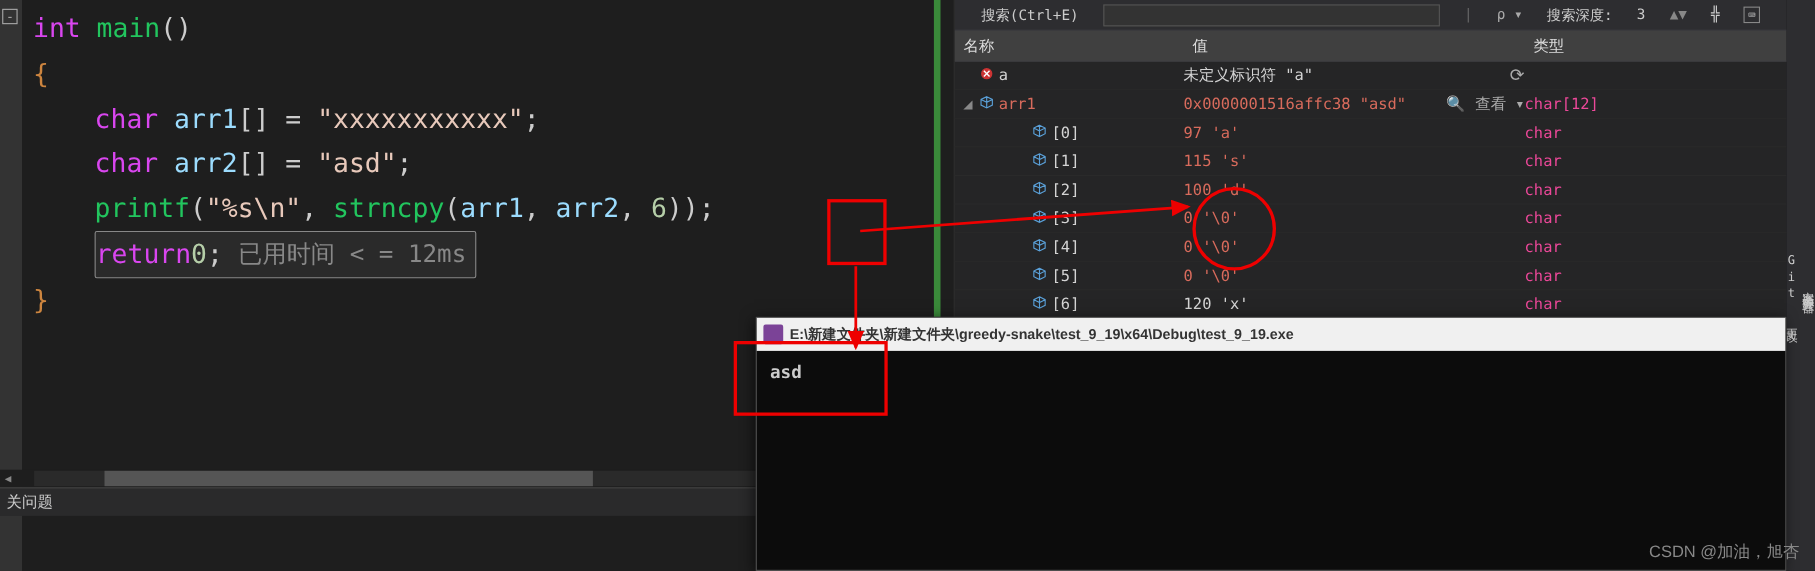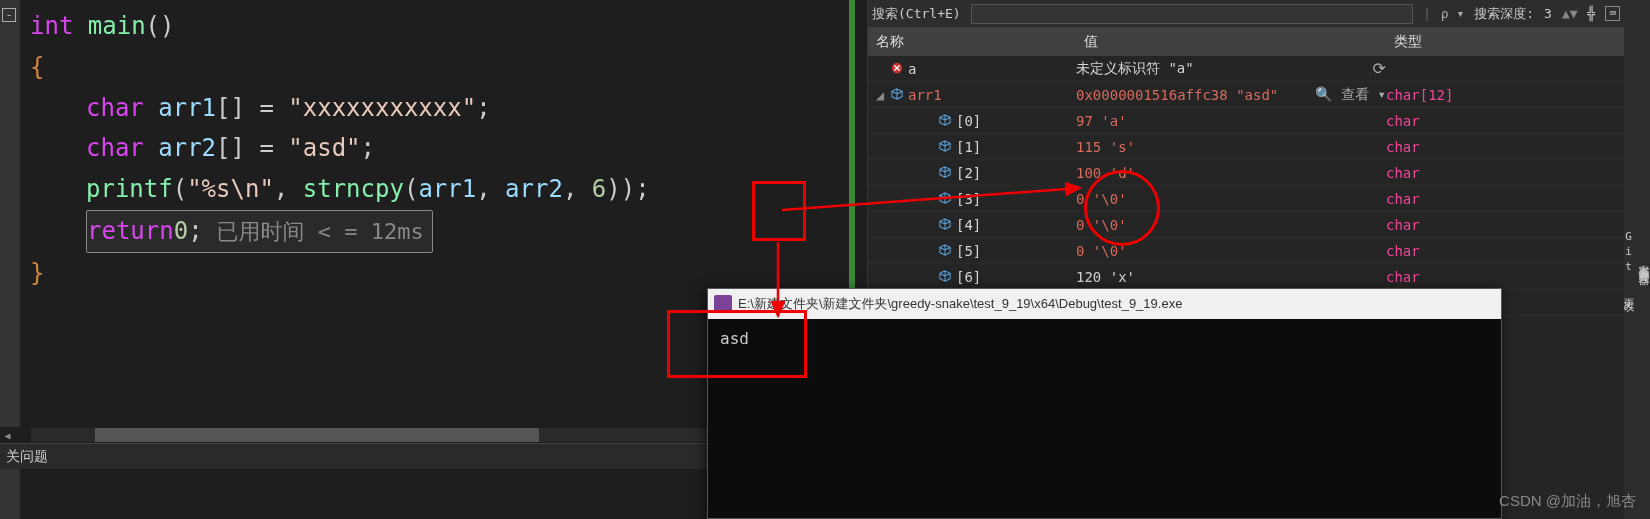--- a/index.html
+++ b/index.html
@@ -10,54 +10,54 @@
   color: #d4d4d4;
   overflow: hidden;
   position: relative;
 }
 .main-layout { display: flex; width: 100%; height: 519px; }
 .code-pane { width: 868px; height: 519px; background: #1e1e1e; position: relative; border-right: 1px solid #333; }
 .watch-pane { flex: 1; background: #252526; position: relative; display: flex; flex-direction: column; }
 .side-tabs { width: 26px; height: 100%; background: #2d2d30; writing-mode: vertical-rl; text-orientation: upright; font-size: 11px; color: #ccc; display: flex; flex-direction: column; align-items: center; padding-top: 4px; letter-spacing: 2px; }
 
 .code-lines { padding: 6px 0 0 30px; font-size: 24px; line-height: 1.7; }
-.kw { color: #d946ef; } .id { color: #9cdcfe; } .fn { color: #86efac; }
+.kw { color: #d946ef; } .id { color: #9cdcfe; } .fn { color: #22c55e; }
 .str { color: #e8c9bb; } .num { color: #b5cea8; } .punct { color: #ccc; }
 .brace { color: #cd853f; }
 .return-line { display: inline-flex; align-items: center; background: rgba(120,120,120,0.13); padding: 0 8px 0 0; border: 1px solid #888; border-radius: 2px; }
 .elapsed { color: #888; font-size: 22px; margin-left: 14px; }
 .gutter { position:absolute; left:0; top:0; width:20px; height:100%; background:#333; }
 .minus { position:absolute; left:2px; top:8px; width:14px; height:14px; border:1px solid #aaa; font-size:12px; text-align:center; line-height:12px; color:#aaa; }
 .green-bar { position:absolute; right:12px; top:0; width:6px; height:300px; background:#3a8a3a; }
 
 .status-bar { position:absolute; bottom:50px; left:0; width:868px; height:26px; background:#2a2a2b; border-top:1px solid #444; font-size:14px; display:flex; align-items:center; color:#ccc; }
 .status-bar .left { padding-left:6px; }
 .status-bar .right { margin-left:auto; padding-right:10px; display:flex; gap:14px; }
 .hscroll { position:absolute; bottom:76px; left:0; width:868px; height:16px; background:#1e1e1e; display:flex; align-items:center; }
 .hscroll .track { width:100%; height:14px; background:#2a2a2a; position:relative; margin:0 16px; }
 .hscroll .thumb { position:absolute; left:8%; width:55%; height:100%; background:#555; }
 .hscroll .arr { width:16px; text-align:center; color:#888; font-size:10px; }
 
-.watch-top-bar { height:28px; background:#2d2d30; display:flex; align-items:center; padding:0 4px; font-size:13px; color:#ccc; border-bottom:1px solid #3e3e42; gap:10px; }
+.watch-top-bar { height:28px; background:#2d2d30; display:flex; align-items:center; padding:0 24px; font-size:13px; color:#ccc; border-bottom:1px solid #3e3e42; gap:22px; }
 .watch-search { flex:1; background:#333; height:20px; border:1px solid #555; }
 .watch-header { display:flex; height:28px; background:#404040; border-bottom:1px solid #3e3e42; font-size:14px; align-items:center; }
 .wh-col { padding-left:8px; color:#ddd; }
 .wh-name { width:208px; } .wh-value { width:310px; } .wh-type { flex:1; }
 .watch-row { display:flex; height:26px; align-items:center; font-size:14px; border-bottom:1px solid #2a2a2a; }
 .wr-name { width:208px; display:flex; align-items:center; gap:4px; padding-left:6px; }
 .wr-value { width:310px; display:flex; align-items:center; gap:6px; }
 .wr-type { flex:1; color:#ec4899; }
 .arr-red { color:#d86b5c; }
 .val-red { color:#d86b5c; }
 .expand { width:12px; display:inline-block; color:#888; text-align:center; }
 .indent { width:44px; display:inline-block; }
 .cube { width:14px; height:12px; display:inline-block; }
 .refresh-icon, .view-icon { color:#aaa; }
 
-.console { position:absolute; left:707px; top:288px; width:795px; height:231px; background:#0c0c0c; border:1px solid #555; box-shadow:-2px 2px 12px rgba(0,0,0,0.6); }
+.console { position:absolute; left:687px; top:288px; width:937px; height:231px; background:#0c0c0c; border:1px solid #555; box-shadow:-2px 2px 12px rgba(0,0,0,0.6);font-weight:bold; }
 .console-title { height:30px; background:#f0f0f0; color:#333; font-size:13px; display:flex; align-items:center; padding-left:6px; font-family:"Microsoft YaHei",sans-serif; }
 .console-title .ic { width:18px; height:18px; background:#7b4397; margin-right:6px; border-radius:2px; }
 .console-body { padding:10px 12px; color:#ccc; font-size:16px; font-family:Consolas,monospace; }
 
 .redbox { position:absolute; border:3px solid #e00; pointer-events:none; z-index:50; }
 .r-six { left:752px; top:181px; width:54px; height:60px; }
 .r-asd { left:667px; top:310px; width:140px; height:68px; }
 .red-arrow { position:absolute; z-index:49; pointer-events:none; }
 .red-circle { position:absolute; width:76px; height:76px; border:3px solid #e00; border-radius:50%; z-index:50; pointer-events:none; }
 

